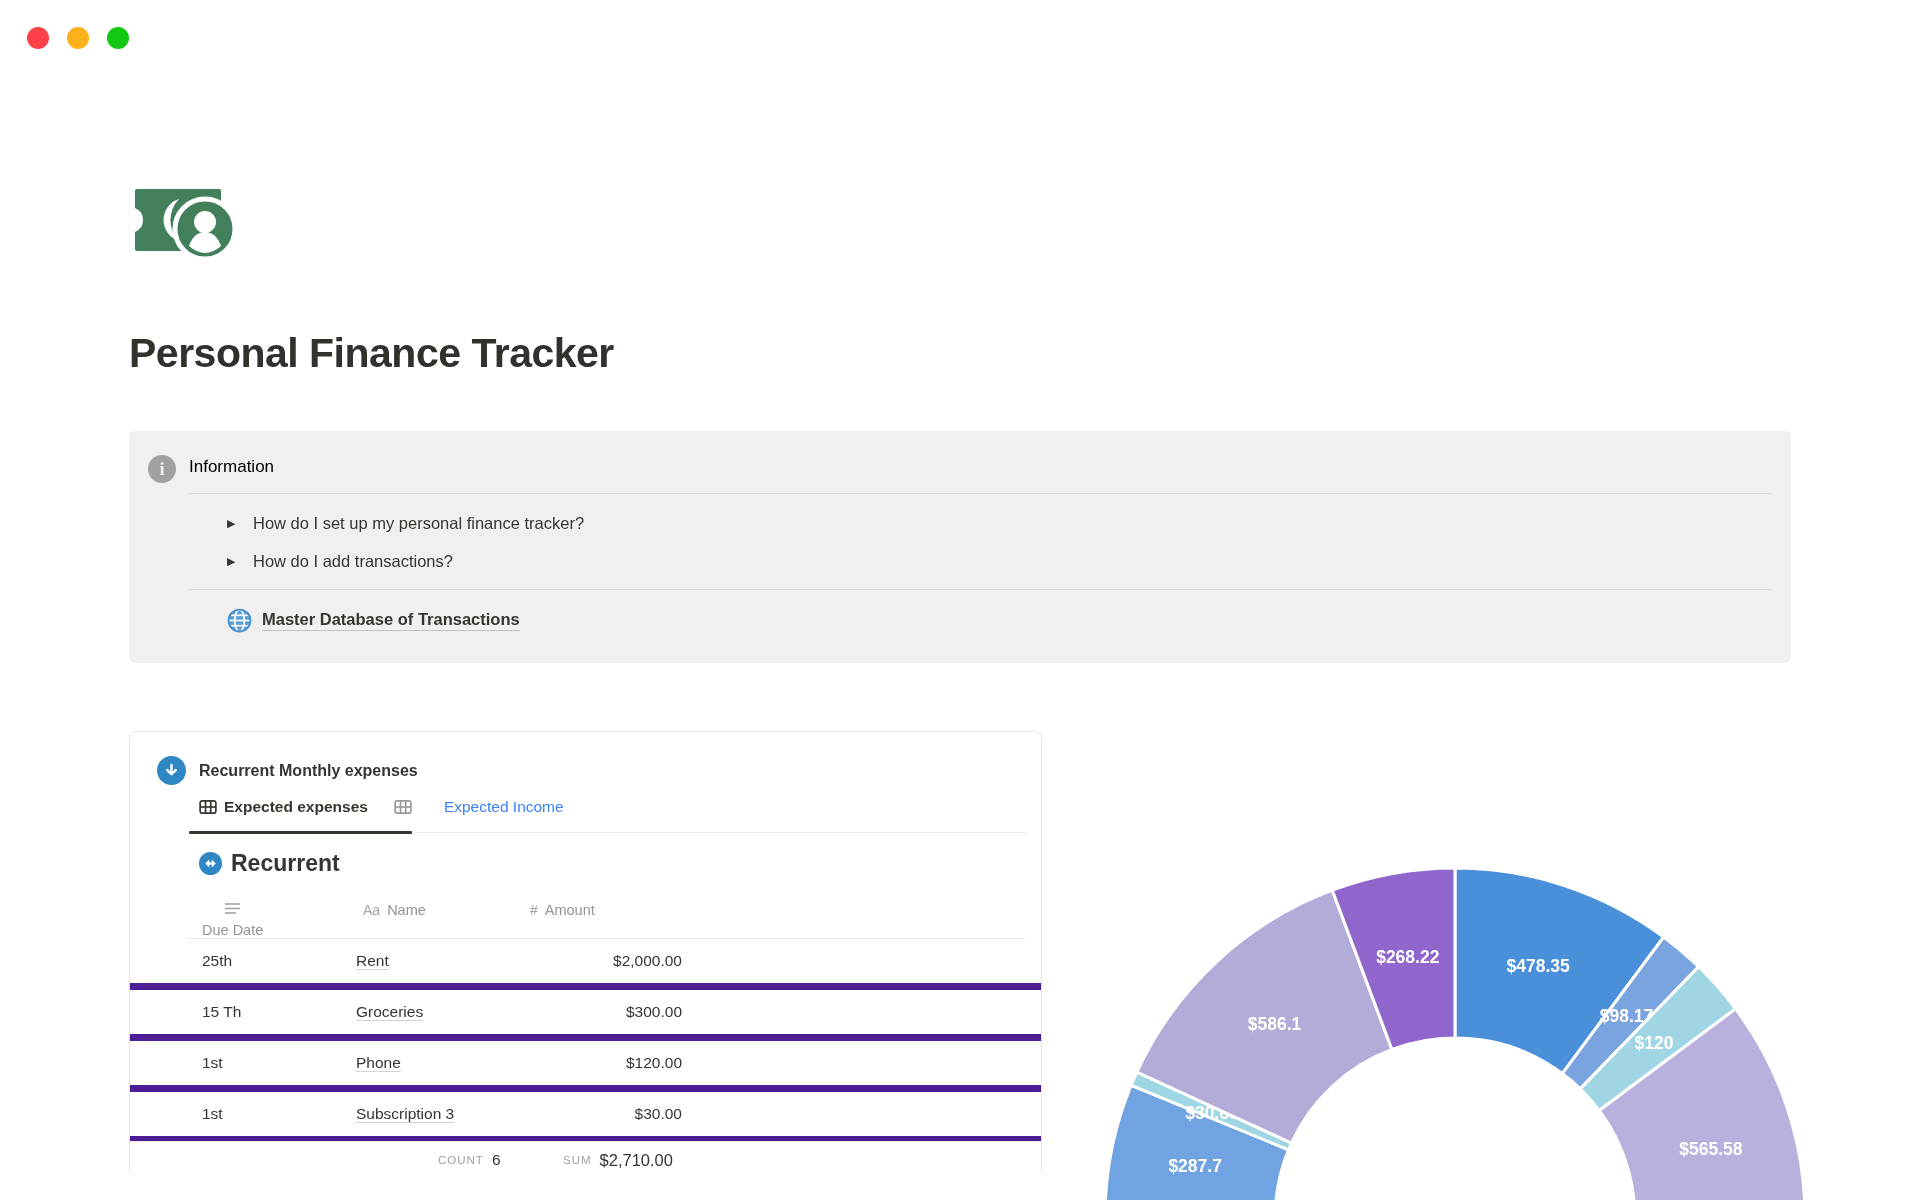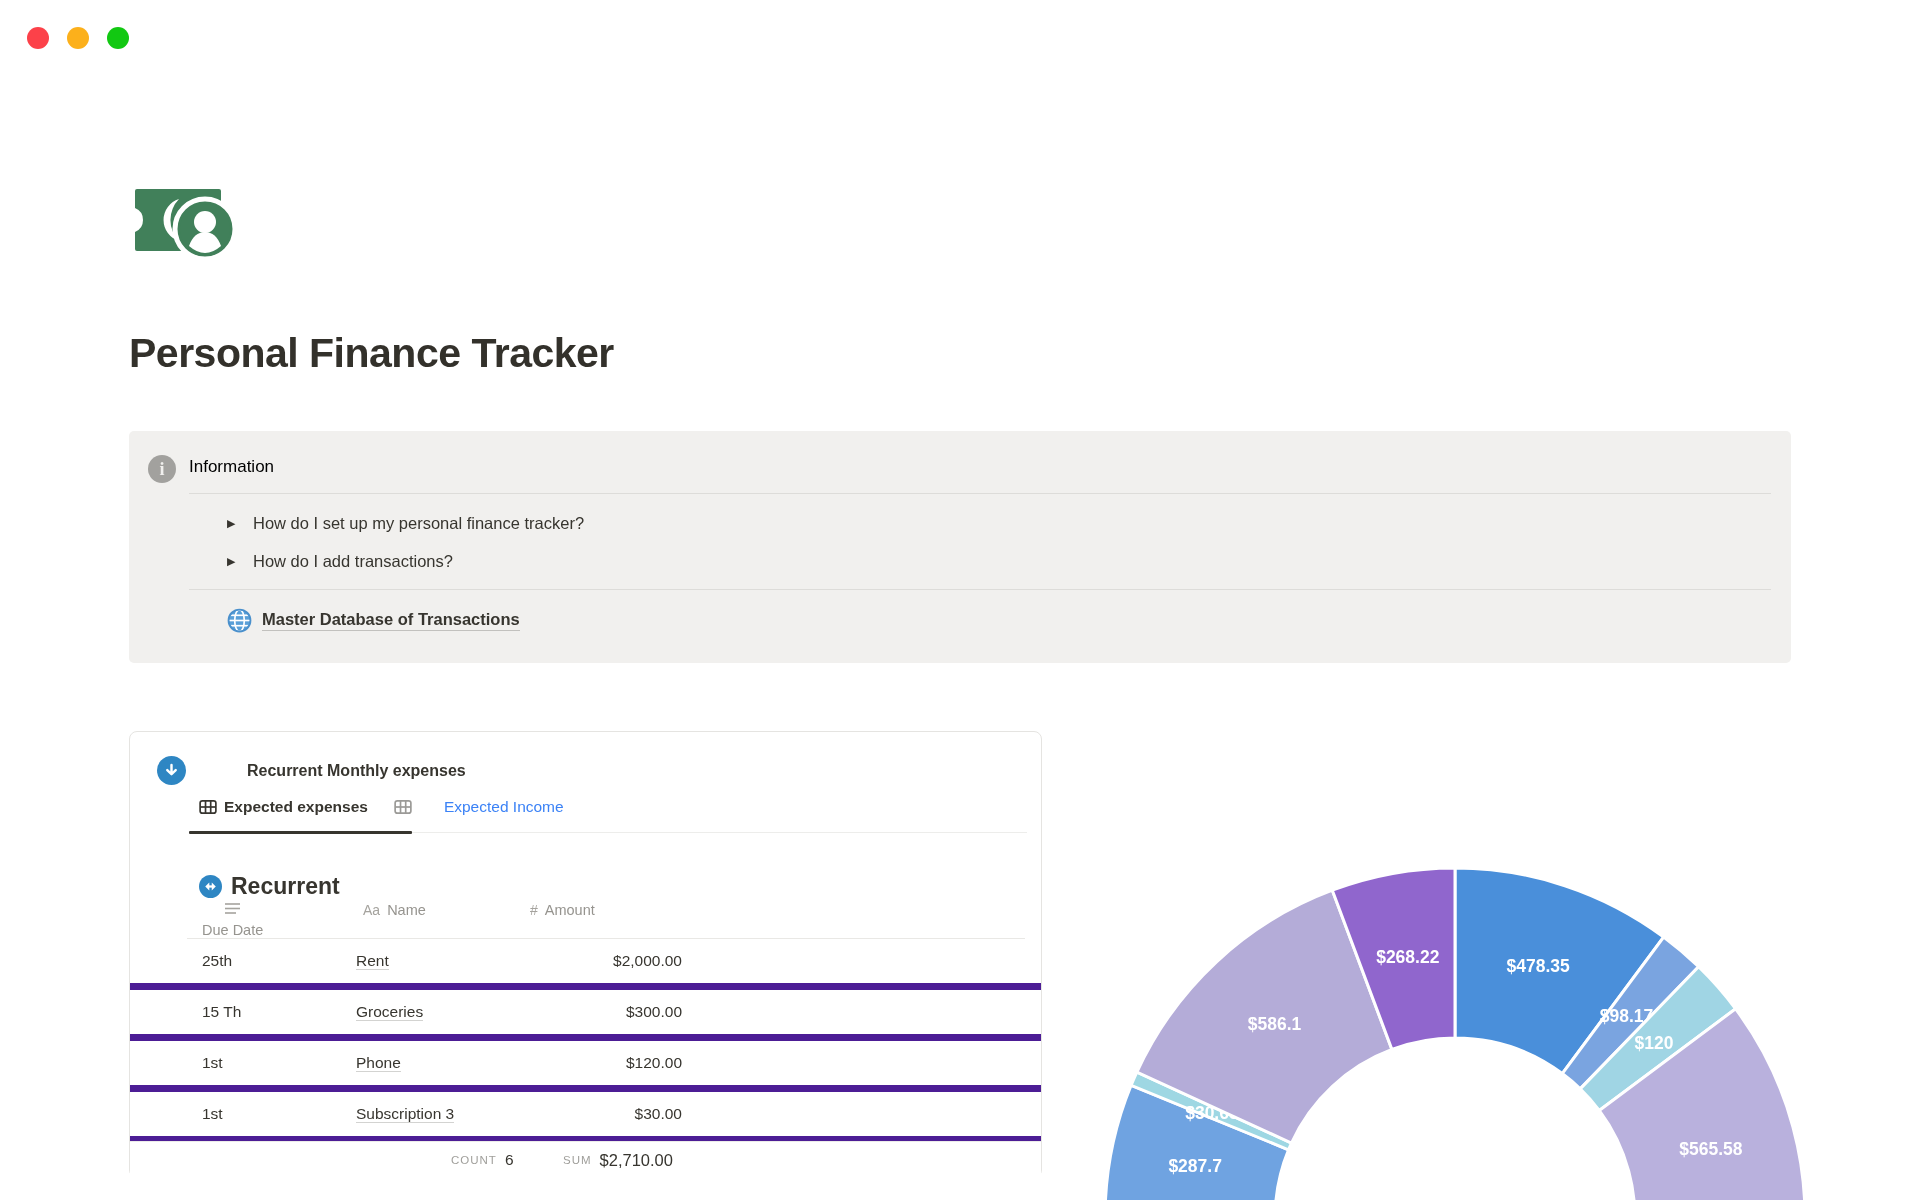--- a/index.html
+++ b/index.html
@@ -30,48 +30,48 @@
   .tr1{top:80px;} .tr2{top:118px;}
   .tri{font-size:11px;color:#37352f;width:12px;}
   .db-link-row{position:absolute;left:98px;top:176px;height:26px;display:flex;align-items:center;gap:10px;cursor:pointer;}
   .db-link{font-size:16.5px;font-weight:600;color:#37352f;
            border-bottom:1.5px solid rgba(55,53,47,0.25);padding-bottom:1px;}
 
   
   .card{position:absolute;left:129px;top:731px;width:913px;height:447px;
         border:1px solid #e5e4e1;border-radius:8px;background:#fff;box-sizing:border-box;}
   .card-header{position:absolute;left:27px;top:24px;display:flex;align-items:center;gap:13px;cursor:pointer;}
-  .card-title{font-size:16px;font-weight:600;color:#37352f;margin-left:48px;}
+  .card-title{font-size:16px;font-weight:600;color:#37352f;}
   .tabs{position:absolute;left:69px;top:66px;display:flex;gap:26px;align-items:center;}
   .tab{display:flex;align-items:center;gap:7px;font-size:15.5px;cursor:pointer;}
   .tab.active{color:#37352f;font-weight:600;}
   .tab.inactive{color:#3b82f6;font-weight:400;gap:32px;}
   .tabstrip{position:absolute;left:59px;top:100px;width:838px;height:1px;background:#ededeb;}
   .tab-underline{position:absolute;left:59px;top:99px;width:223px;height:3px;background:#37352f;border-radius:1px;}
 
-  .section-head{position:absolute;left:69px;top:141px;display:flex;align-items:center;gap:9px;cursor:pointer;}
+  .section-head{position:absolute;left:69px;top:118px;display:flex;align-items:center;gap:9px;cursor:pointer;}
   .section-title{font-size:23px;font-weight:700;color:#37352f;}
 
   .thead{position:absolute;left:0;top:170px;width:100%;height:26px;font-size:14.5px;color:#96948f;}
   .th{position:absolute;display:flex;align-items:center;gap:7px;cursor:pointer;}
   .th-due{left:72px;flex-direction:column;} .th-name{left:233px;justify-content:center;} .th-amount{left:400px;}
   .th .sym{color:#a5a39e;font-size:14px;}
   .thead-div{position:absolute;left:57px;top:206px;width:838px;height:1px;background:#e9e8e5;}
 
   .rows-clip{position:absolute;left:0;top:207px;width:100%;height:202px;overflow:hidden;}
   .row{position:relative;height:44px;line-height:44px;font-size:15.5px;border-bottom:7px solid #4c1d95;cursor:pointer;}
   .cell-due{position:absolute;left:72px;color:#37352f;}
   .cell-name{position:absolute;left:226px;}
   .cell-name span{font-weight:500;color:#37352f;border-bottom:1.5px solid rgba(55,53,47,0.22);padding-bottom:0px;}
   .cell-amount{position:absolute;right:359px;color:#37352f;}
 
   .tfoot{position:absolute;left:0;top:409px;width:100%;height:36px;background:#fff;border-top:1px solid #edecea;}
   .agg{position:absolute;top:0;height:36px;display:flex;align-items:center;gap:8px;cursor:pointer;}
   .agg-label{font-size:11.5px;letter-spacing:1px;color:#a09f9b;}
-  .agg-count{left:321px;} .agg-count .agg-value{font-size:15.5px;color:#37352f;}
+  .agg-count{left:308px;} .agg-count .agg-value{font-size:15.5px;color:#37352f;}
   .agg-sum{left:433px;} .agg-sum .agg-value{font-size:16.5px;font-weight:500;color:#37352f;}
 
   
   .donut-wrap{position:absolute;left:1085px;top:848px;width:740px;height:352px;}
   .donut-label{font-weight:600;}
 
   .blue-badge{border-radius:50%;background:#2e86c3;display:flex;align-items:center;justify-content:center;flex:none;}
 </style>
 </head>
 <body>

